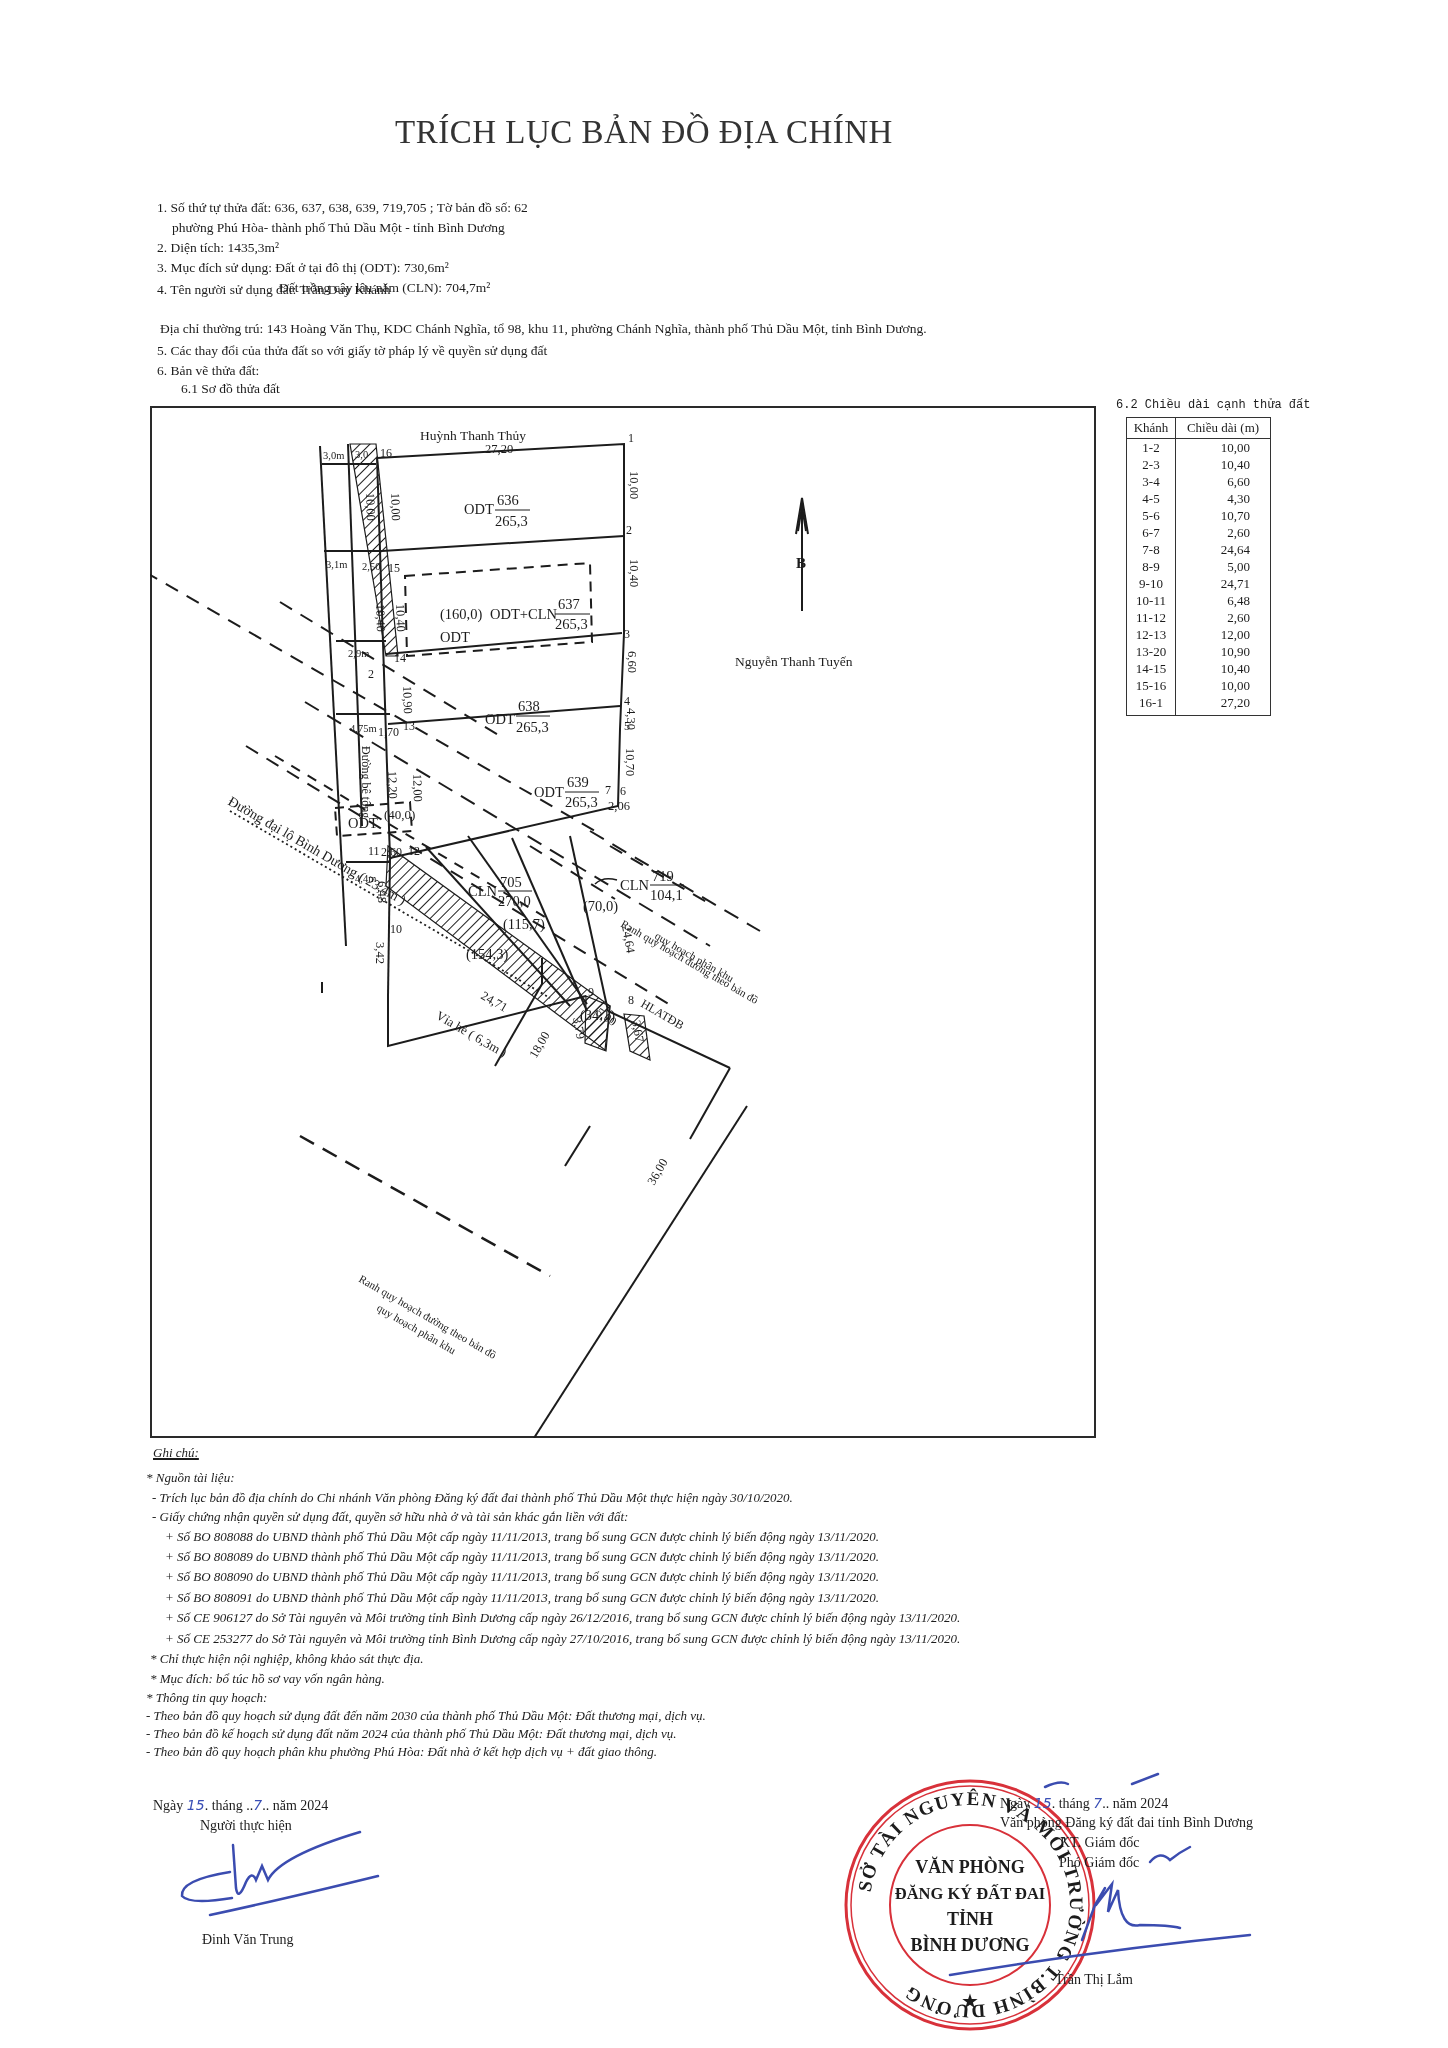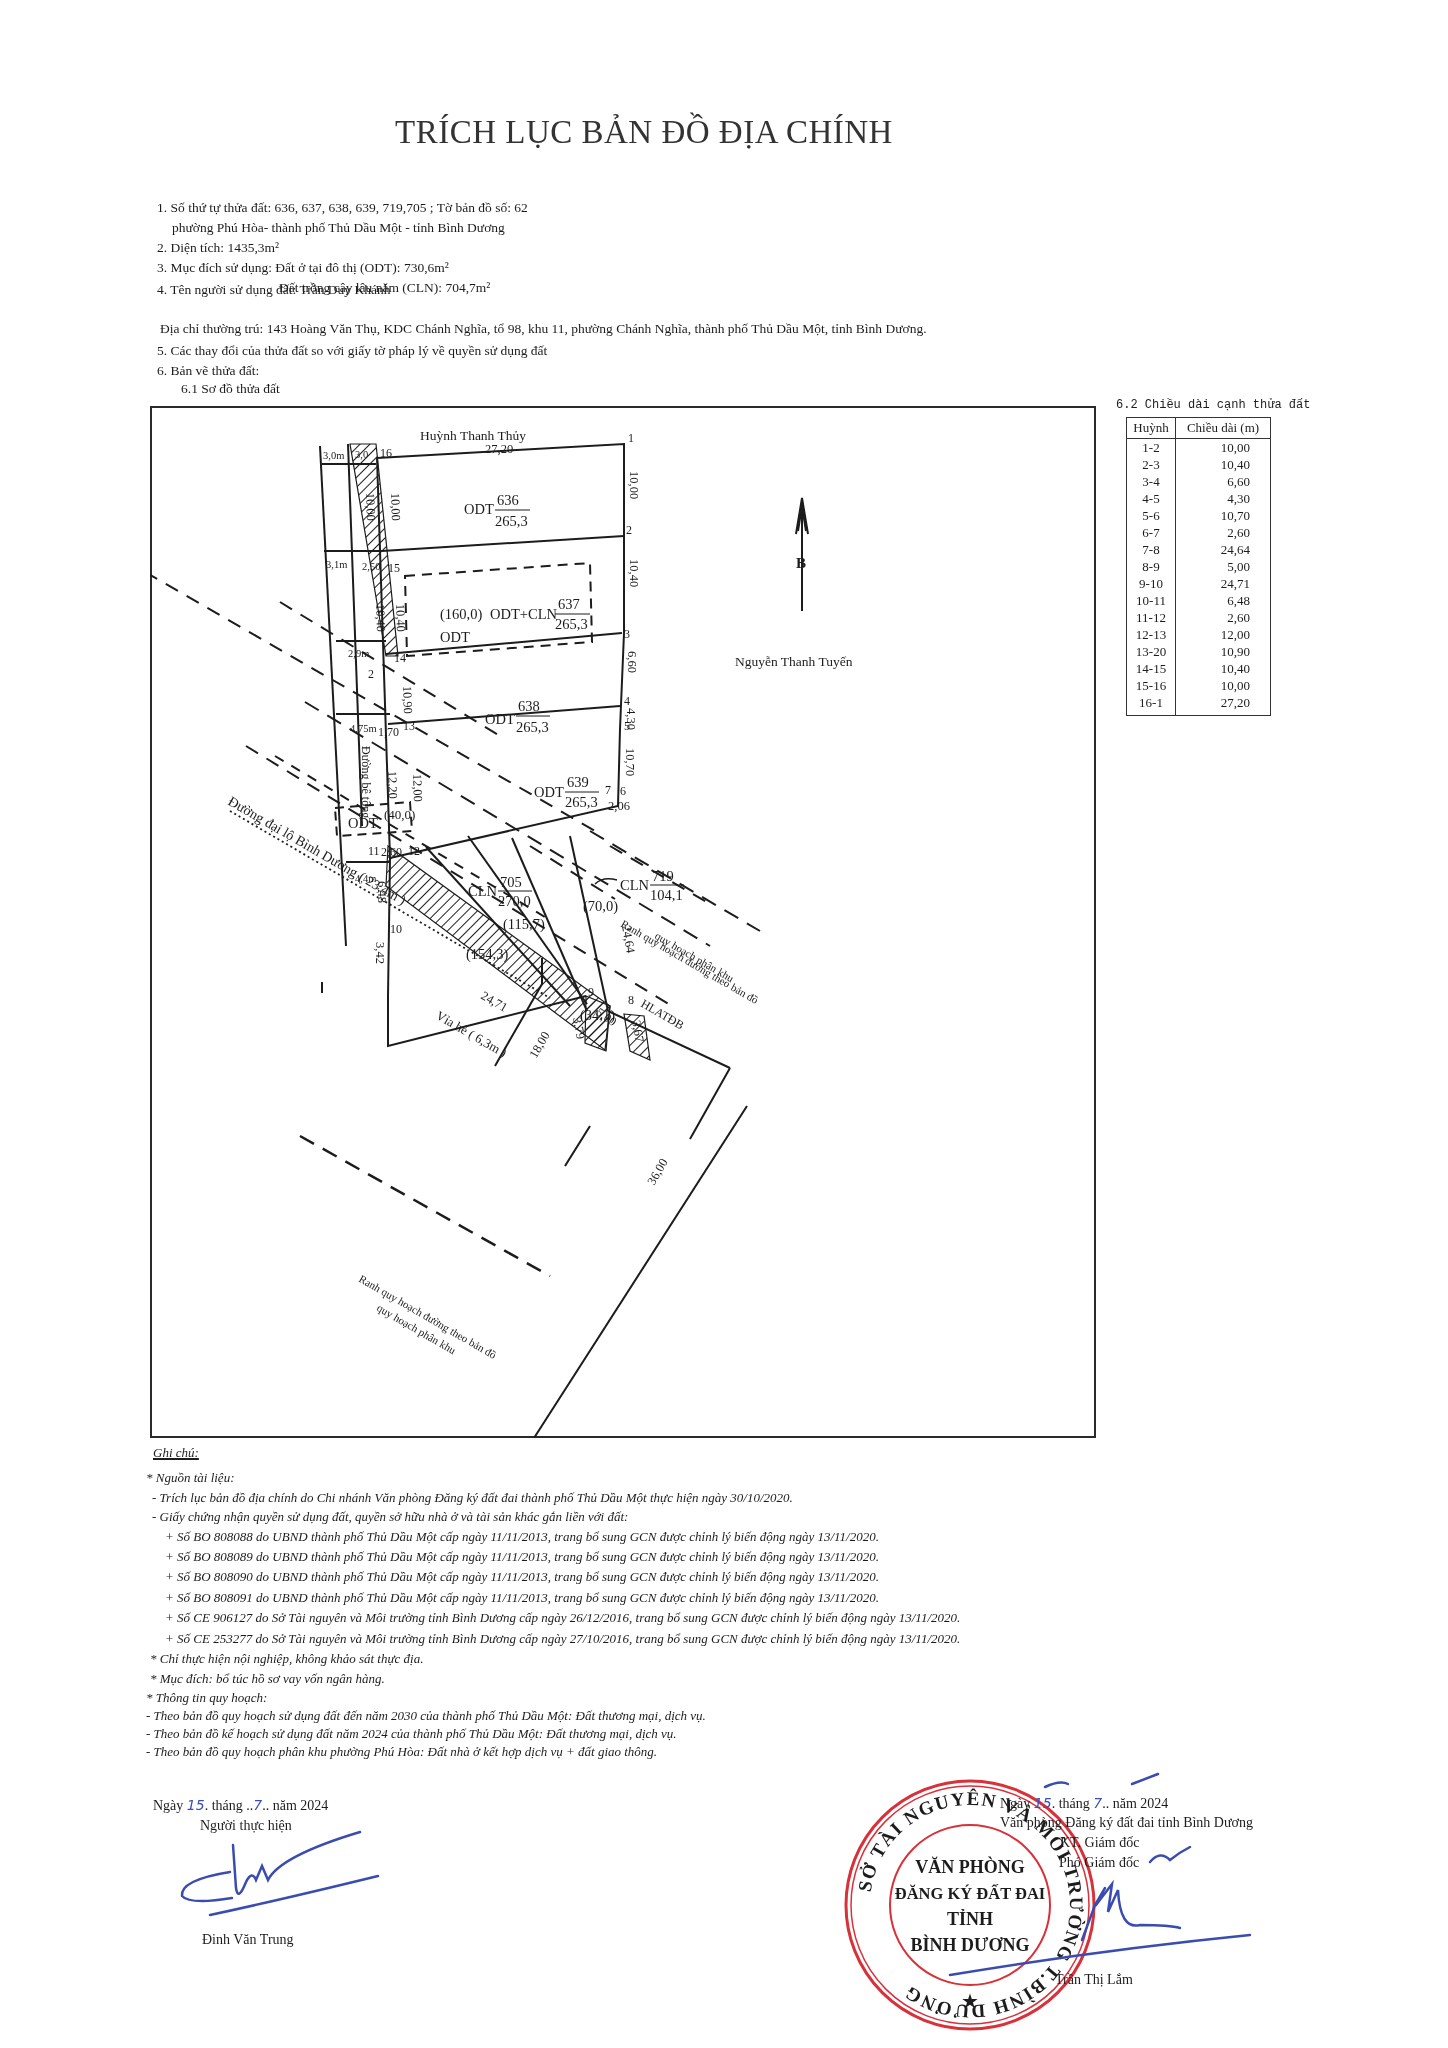--- a/index.html
+++ b/index.html
@@ -231,21 +231,21 @@
   <text transform="translate(208,875) rotate(30)" font-size="11">Ranh quy hoạch đường theo bản đồ</text>
   <text transform="translate(226,904) rotate(30)" font-size="11">quy hoạch phân khu</text>
   <text transform="translate(386,653) rotate(-60)" font-size="12.5">18,00</text>
   <text transform="translate(504,780) rotate(-60)" font-size="12.5">36,00</text>
 </svg>
 
 <div class="abs tbl-title">6.2 Chiều dài cạnh thửa đất</div>
 <table class="edges">
   <thead>
     <tr>
-      <th>Huỳnh</th>
+      <th>Khánh</th>
       <th>Chiều dài (m)</th>
     </tr>
   </thead>
   <tbody id="edge-rows">
       <tr>
         <td class="edge">1-2</td>
         <td class="len">10,00</td>
       </tr>
       <tr>
         <td class="edge">2-3</td>

